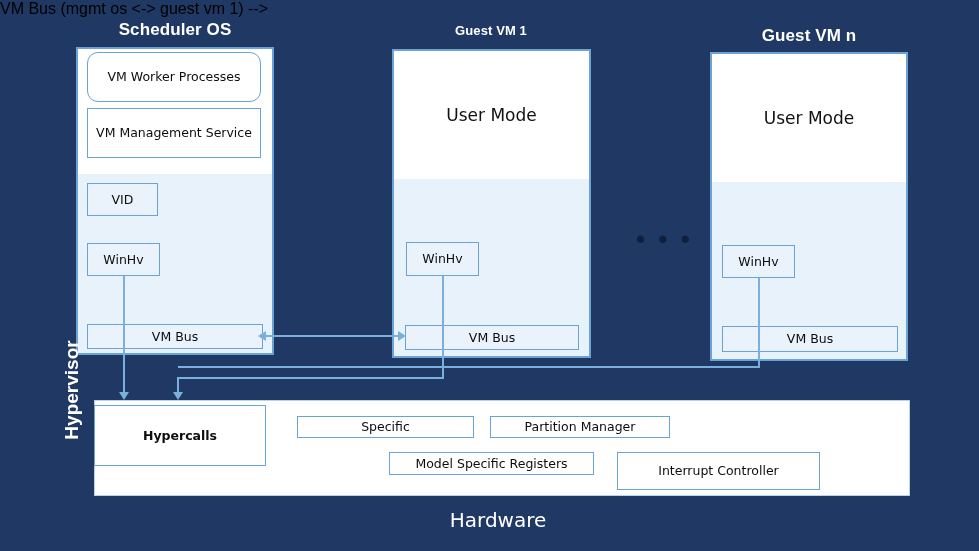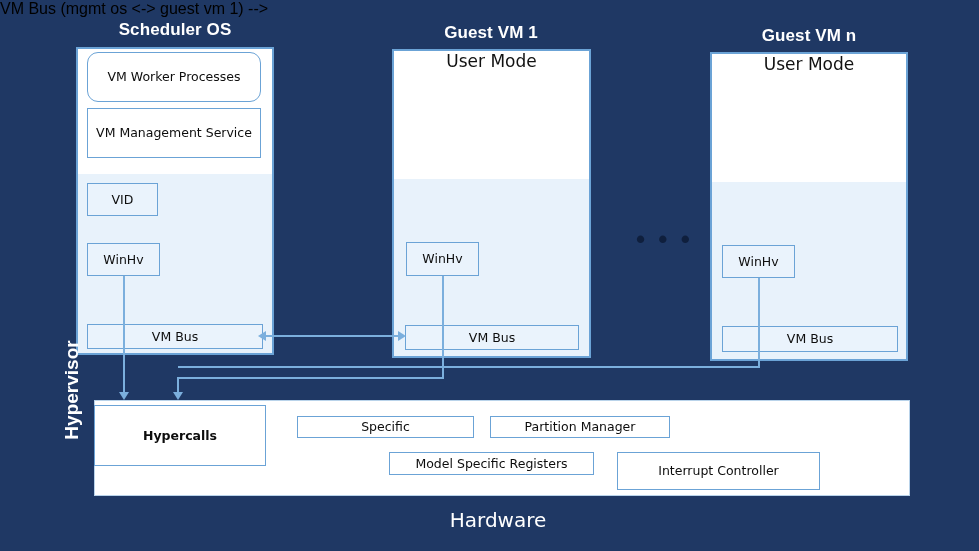--- a/index.html
+++ b/index.html
@@ -26,21 +26,21 @@
   .panel{
     position:absolute;
     border:2px solid #6ba3d6;
     background:#e8f2fb;
     box-sizing:border-box;
   }
   .panel-user{
     position:absolute;
     left:0;right:0;top:0;
     background:#ffffff;
-    display:flex;align-items:flex-start;justify-content:center;
+    display:flex;align-items:center;justify-content:center;
     color:#1a1a1a;
   }
   .usermode-label{
     font-size:17px;
     color:#111111;
     font-family:"DejaVu Sans",sans-serif;
   }
 
   
   .box{
@@ -136,21 +136,21 @@
 
   <div class="box" style="left:87px;top:108px;width:174px;height:50px;">VM Management Service</div>
 
   <div class="box tint" style="left:87px;top:183px;width:71px;height:33px;">VID</div>
 
   <div class="box tint" style="left:87px;top:243px;width:73px;height:33px;">WinHv</div>
 
   <div class="box tint" style="left:87px;top:324px;width:176px;height:25px;">VM Bus</div>
 
   
-  <div class="vm-title" style="left:392px;top:23px;width:198px;font-size:17px;">Guest VM 1</div>
+  <div class="vm-title" style="left:392px;top:23px;width:198px;font-size:13px;">Guest VM 1</div>
 
   <div class="panel" style="left:392px;top:49px;width:199px;height:309px;">
     <div class="panel-user" style="height:128px;">
       <span class="usermode-label">User Mode</span>
     </div>
   </div>
 
   <div class="box tint" style="left:406px;top:242px;width:73px;height:34px;">WinHv</div>
 
   <div class="box tint" style="left:405px;top:325px;width:174px;height:25px;">VM Bus</div>

